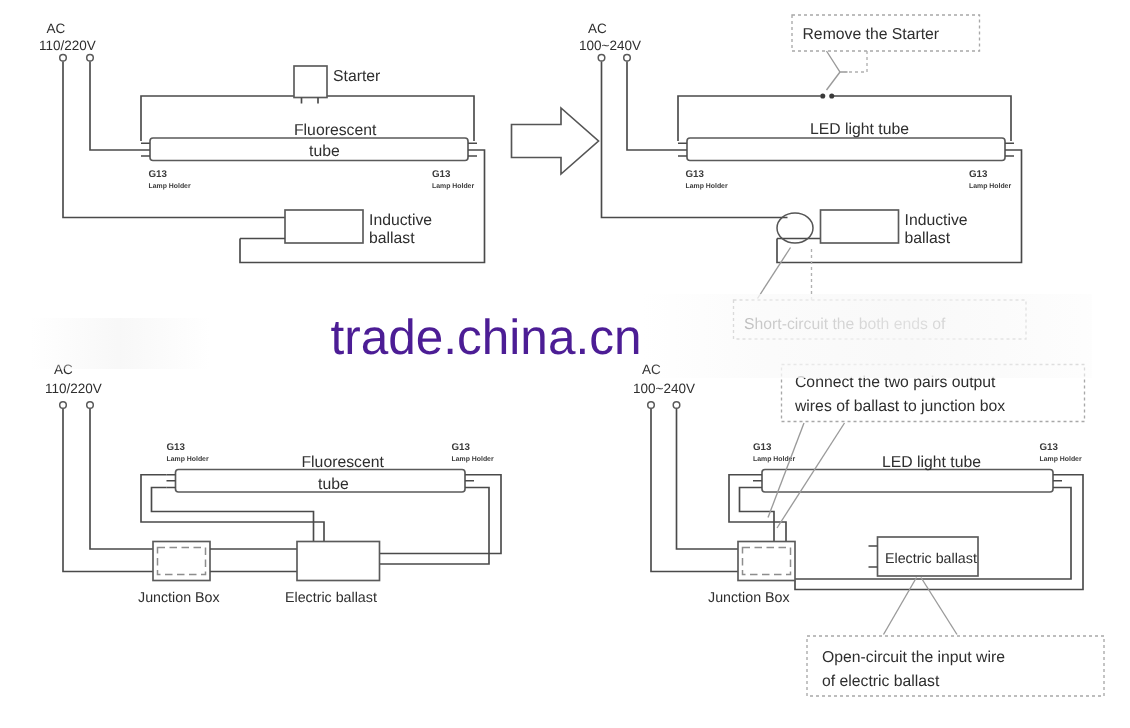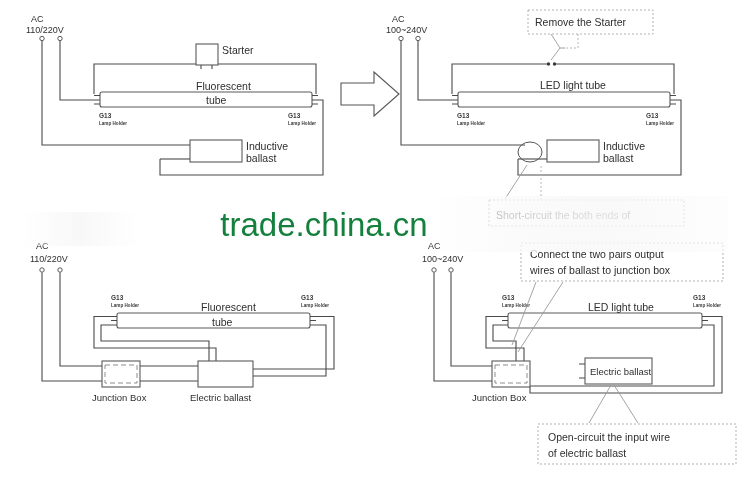--- a/index.html
+++ b/index.html
@@ -115,21 +115,21 @@
     font-size: 10.5px;
   }
   .watermark {
     position: absolute;
     left: 0;
     top: 206px;
     width: 648px;
     text-align: center;
     font-family: "Liberation Sans", sans-serif;
     font-size: 33px;
-    color: #15803d;
+    color: #4c1d95;
     letter-spacing: 0px;
     pointer-events: none;
     user-select: none;
   }
   .wm-blur {
     position: absolute;
     left: 428px;
     top: 196px;
     width: 300px;
     height: 56px;

